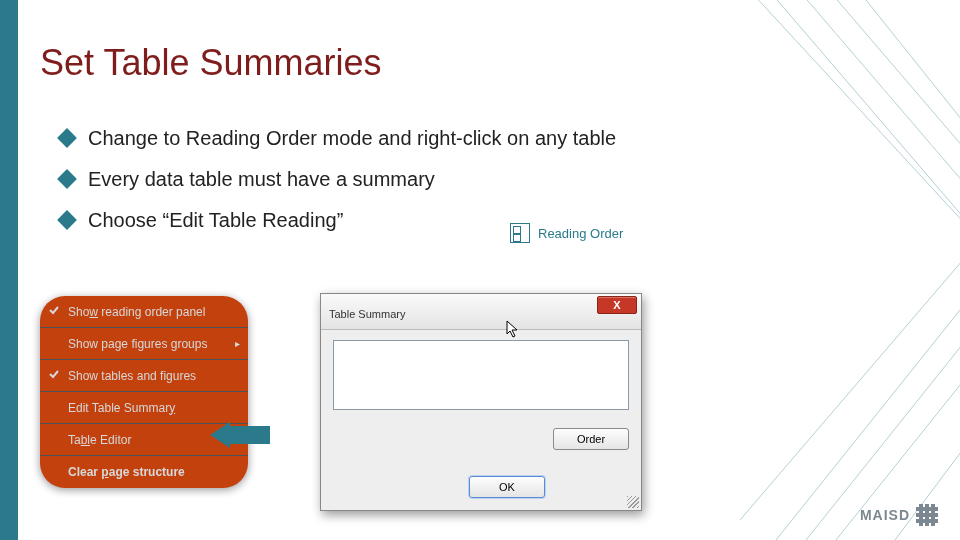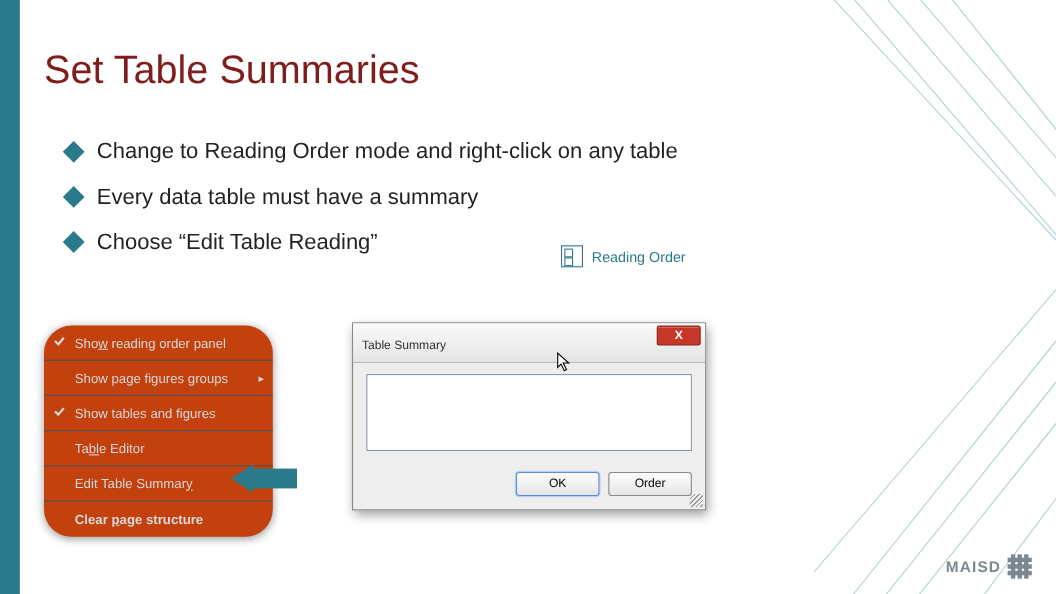--- a/index.html
+++ b/index.html
@@ -27,21 +27,21 @@
   .arrow-head { position:absolute; left:0; top:0; width:0; height:0; border-top:13px solid transparent; border-bottom:13px solid transparent; border-right:20px solid #2a7a8c; }
   .dialog { position:absolute; left:320px; top:293px; width:322px; background:#eee; border:1px solid #888; box-shadow: 2px 4px 10px rgba(0,0,0,.4); font-family: "Segoe UI", Tahoma, sans-serif; font-size: 11px; }
   .dlg-titlebar { height:36px; background: linear-gradient(#fafafa,#e4e4e4); display:flex; align-items:center; padding:4px 4px 0 8px; border-bottom:1px solid #bbb; position:relative; }
   .dlg-titlebar .t { color:#333; }
   .dlg-close { position:absolute; right:4px; top:2px; width:40px; height:18px; background:#c53727; border:1px solid #8a2418; border-radius:2px; color:#fff; display:flex; align-items:center; justify-content:center; font-weight:bold; font-size:11px; box-shadow: inset 0 1px 0 rgba(255,255,255,.3); }
   .dlg-body { padding:10px 12px 8px; }
   .dlg-label { margin-bottom:4px; color:#222; }
   .dlg-textarea { width:100%; height:70px; border:1px solid #8a9aaa; background:#fff; resize:none; font-family:inherit; font-size:11px; padding:2px 4px; }
   .dlg-buttons { display:flex; justify-content:flex-end; gap:8px; padding:8px 12px 12px; }
   .dlg-btn { width:76px; height:22px; background:linear-gradient(#fdfdfd,#e5e5e5); border:1px solid #8a8a8a; border-radius:3px; font-size:11px; display:flex; align-items:center; justify-content:center; }
-  .dlg-btn.primary { border-color:#5a8bd6; box-shadow: 0 0 0 1px #bcd3f0; }
+  .dlg-btn.primary { border-color:#5a8bd6; box-shadow: 0 0 0 1px #bcd3f0; margin-top: 48px; }
   .resize-grip { position:absolute; right:2px; bottom:2px; width:12px; height:12px; background: repeating-linear-gradient(135deg, #999 0 1px, transparent 1px 3px); }
   .cursor { position:absolute; left:506px; top:320px; width:14px; height:18px; }
   .cursor svg { width:14px; height:18px; }
   .deco { position:absolute; right:0; top:0; width:260px; height:540px; pointer-events:none; opacity:.35; }
   .logo { position:absolute; right:22px; bottom:14px; display:flex; align-items:center; gap:6px; color:#7b8891; font-weight:600; letter-spacing:1px; font-size:14px;margin-top:10px; }
   .logo-glyph { width:22px; height:22px; position:relative; }
   .logo-glyph::before, .logo-glyph::after { content:""; position:absolute; background:#7b8891; }
   .logo-glyph::before { left:9px; top:0; width:4px; height:22px; box-shadow: -6px 0 0 #7b8891, 6px 0 0 #7b8891; }
   .logo-glyph::after { left:0; top:9px; width:22px; height:4px; box-shadow: 0 -6px 0 #7b8891, 0 6px 0 #7b8891; }
 </style>
@@ -94,24 +94,24 @@
       <span>Show page figures groups</span>
       <span class="cm-sub">▸</span>
     </div>
     <div class="cm-item">
       <span class="cm-check"><svg viewBox="0 0 12 12">
             <path d="M2 6 L5 9 L10 3"></path>
           </svg></span>
       <span>Show tables and figures</span>
     </div>
     <div class="cm-item">
-      <span>Ta<u>bl</u>e Editor</span>
+      <span>Edit Table Summar<u>y</u></span>
     </div>
     <div class="cm-item">
-      <span>Edit Table Summar<u>y</u></span>
+      <span>Ta<u>bl</u>e Editor</span>
     </div>
     <div class="cm-item">
       <span>Clear <u>p</u>age structure</span>
     </div>
   </div>
 
   <div class="arrow-callout">
     <div class="arrow-head"></div>
     <div class="arrow-body"></div>
   </div>

